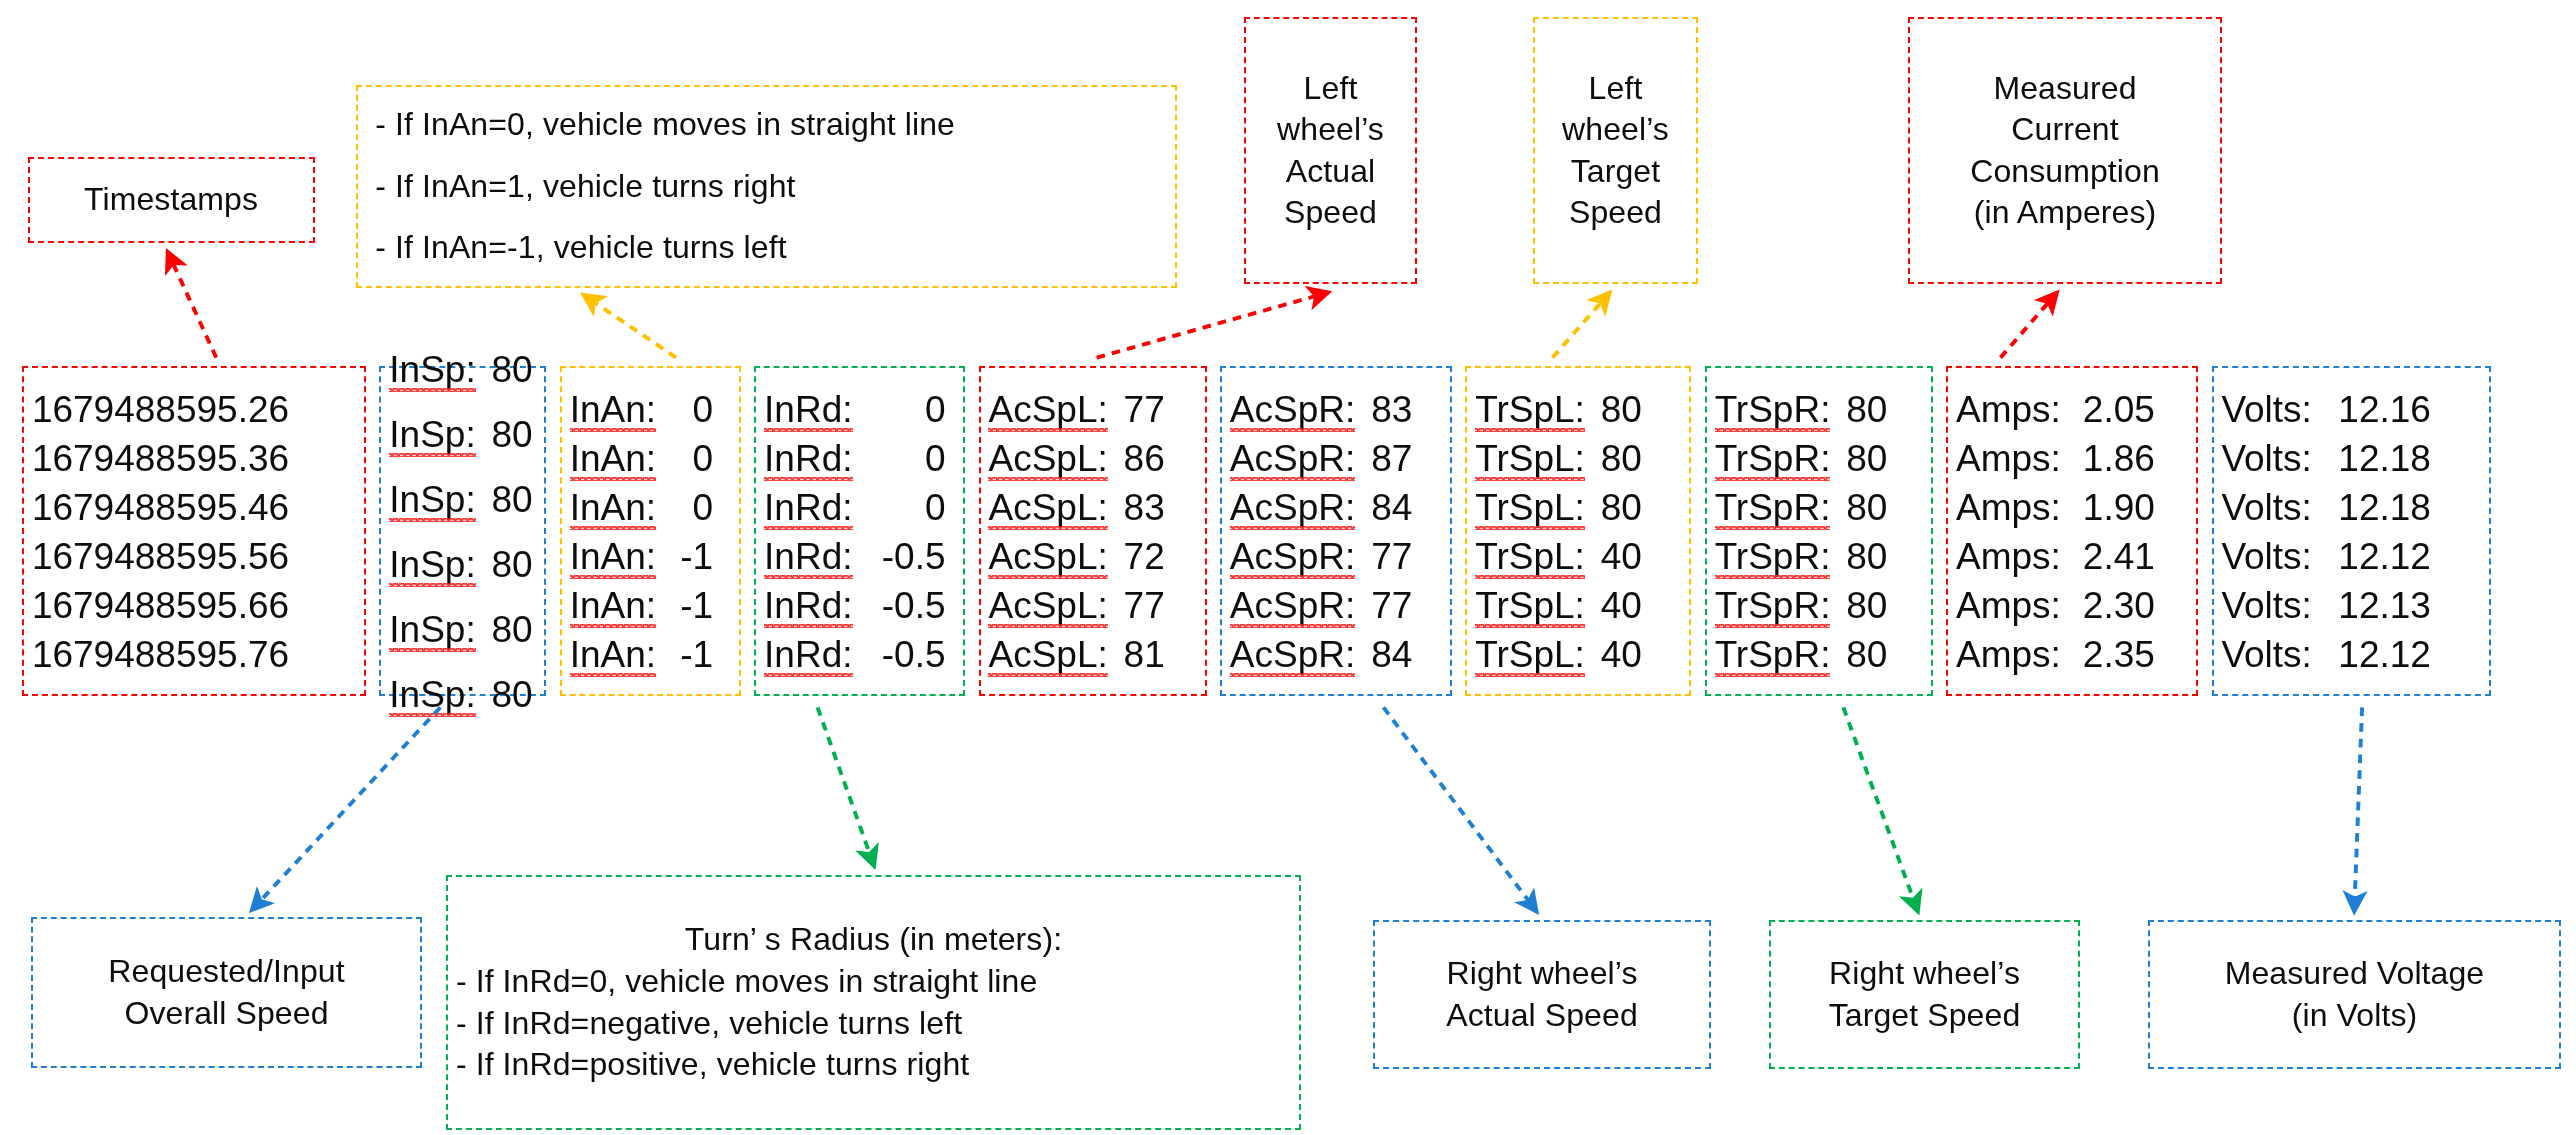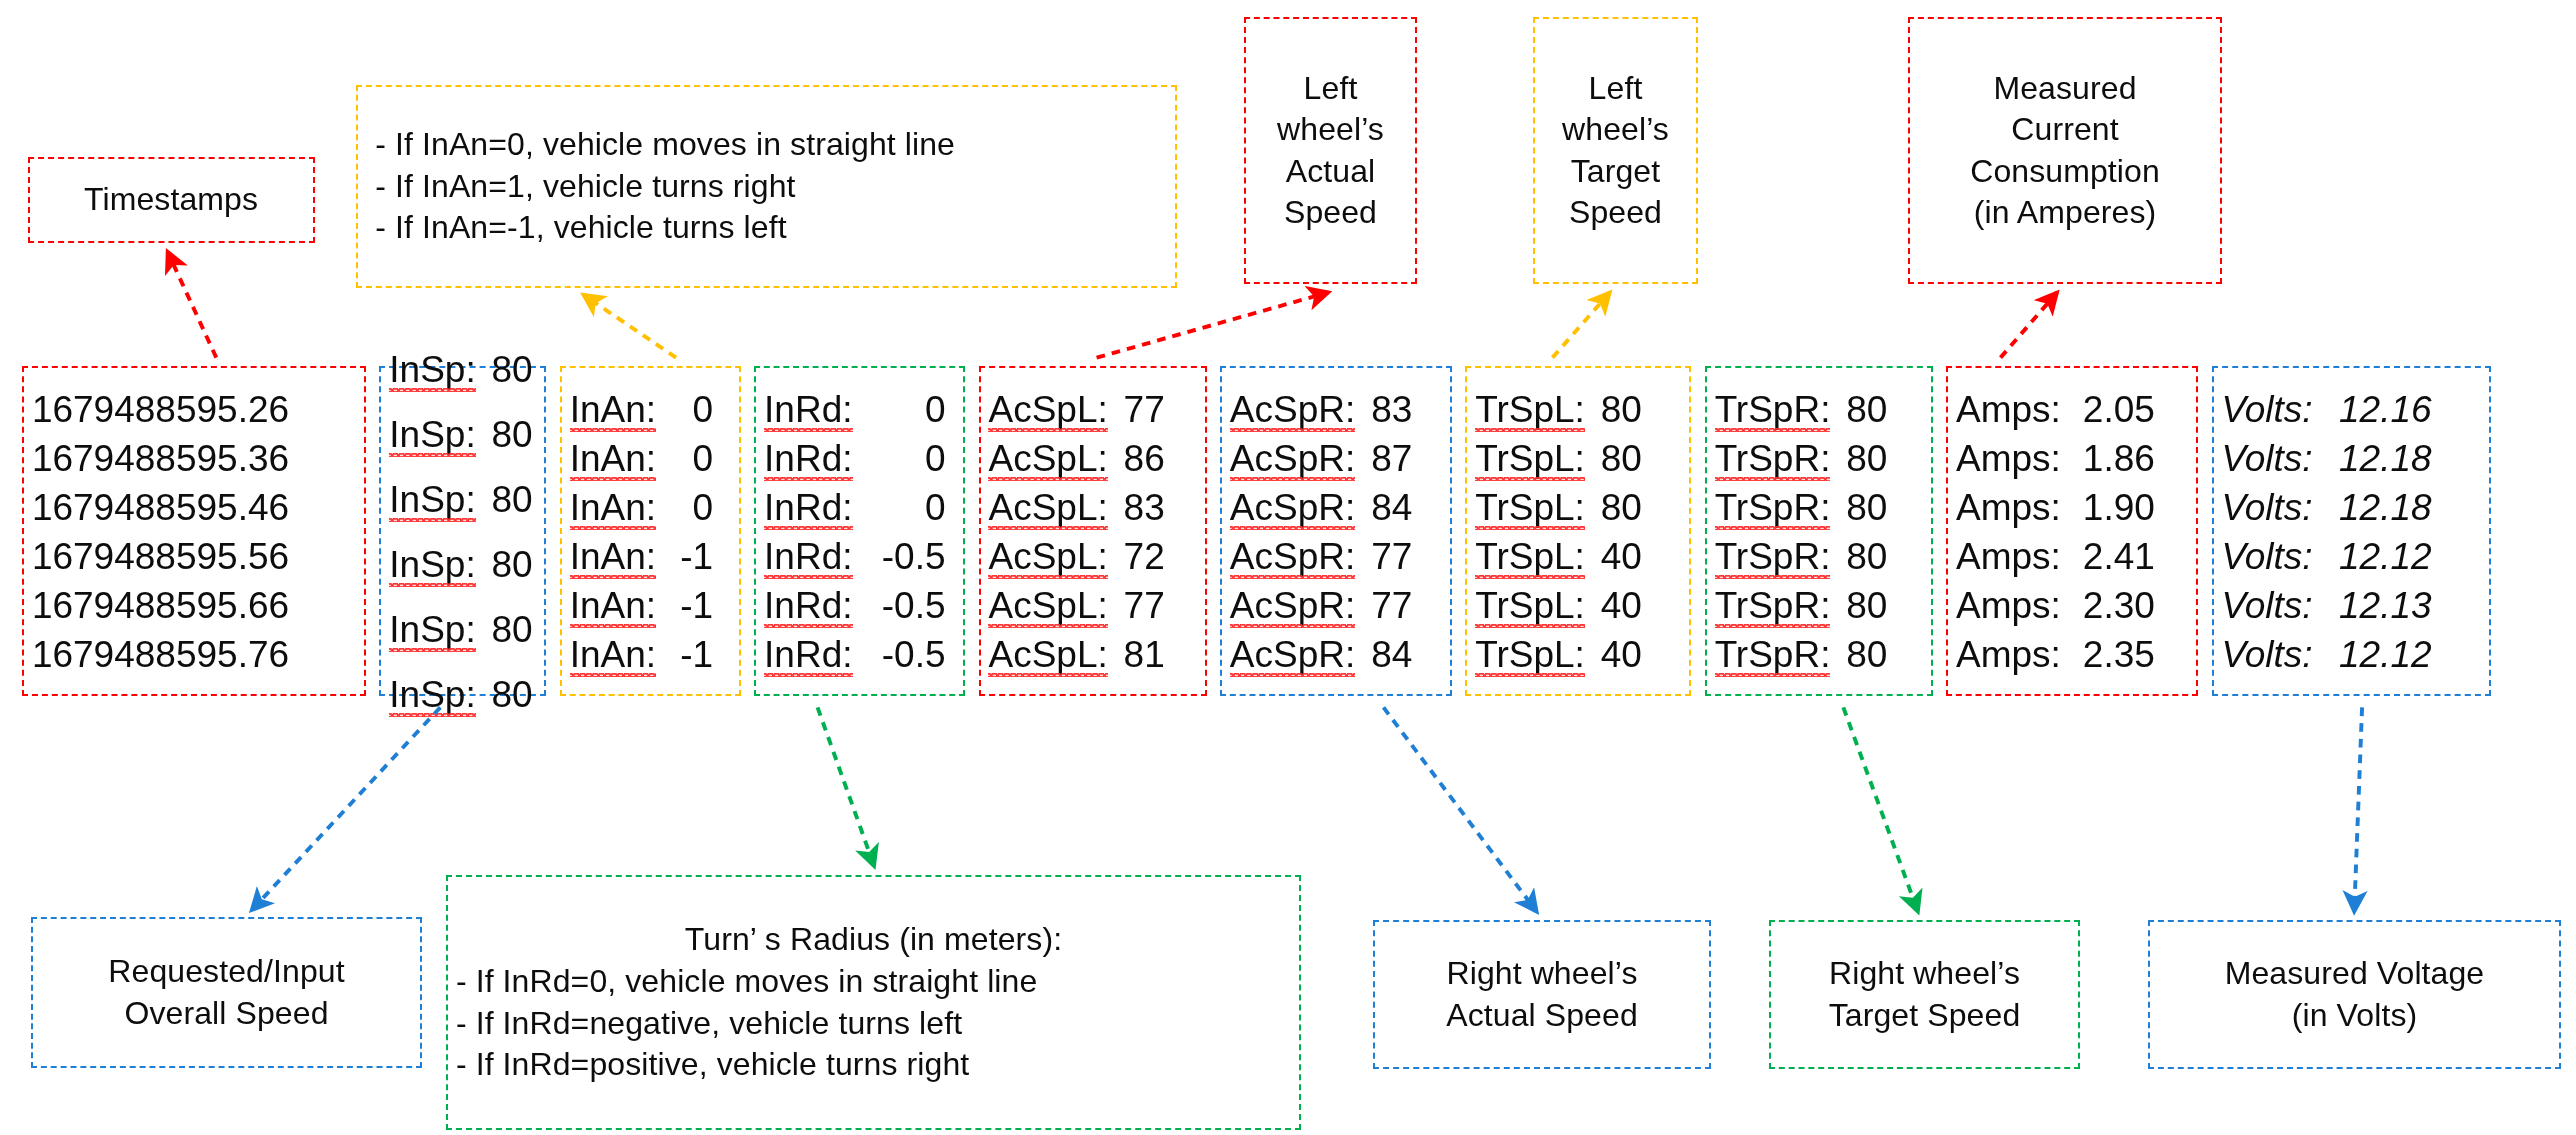--- a/index.html
+++ b/index.html
@@ -12,21 +12,21 @@
   #stage{position:absolute;left:0;top:0;width:2576px;height:1135px;}
 
   
   .callout{
     position:absolute;box-sizing:border-box;background:#fff;
     display:flex;flex-direction:column;align-items:center;justify-content:center;
     text-align:center;line-height:1.30;font-size:32px;letter-spacing:0.1px;
     padding:4.7px 7.9px;
   }
   .callout .ln{display:block;white-space:nowrap;}
-  .callout.left-align{align-items:flex-start;text-align:left;}
+  .callout.left-align{align-items:flex-start;text-align:left;gap:20px;}
   .b-red{border:2.4px dashed #ff0000;}
   .b-blue{border:2.4px dashed #1f7fd4;}
   .b-yellow{border:2.4px dashed #ffc000;}
   .b-green{border:2.4px dashed #00b050;}
 
   
   #logtable{position:absolute;left:22px;top:366px;width:2537px;height:330px;
             display:flex;flex-direction:row;align-items:stretch;}
   .col{
     box-sizing:border-box;background:#fff;
@@ -51,21 +51,21 @@
   
   .c0{width:344px;}
   .c1{width:167px;gap:16px;}
   .c2{width:181px;}
   .c3{width:211px;}
   .c4{width:228px;}
   .c5{width:232px;}
   .c6{width:226px;}
   .c7{width:228px;}
   .c8{width:252px;}
-  .c9{width:279px;font-style:italic;}
+  .c9{width:279px;}
   .gap{width:13.4px;flex:0 0 13.4px;background:#fff;}
 
   
   #arrows{position:absolute;left:0;top:0;width:2576px;height:1135px;pointer-events:none;}
 </style>
 </head>
 <body>
 
 <div id="stage">
 

